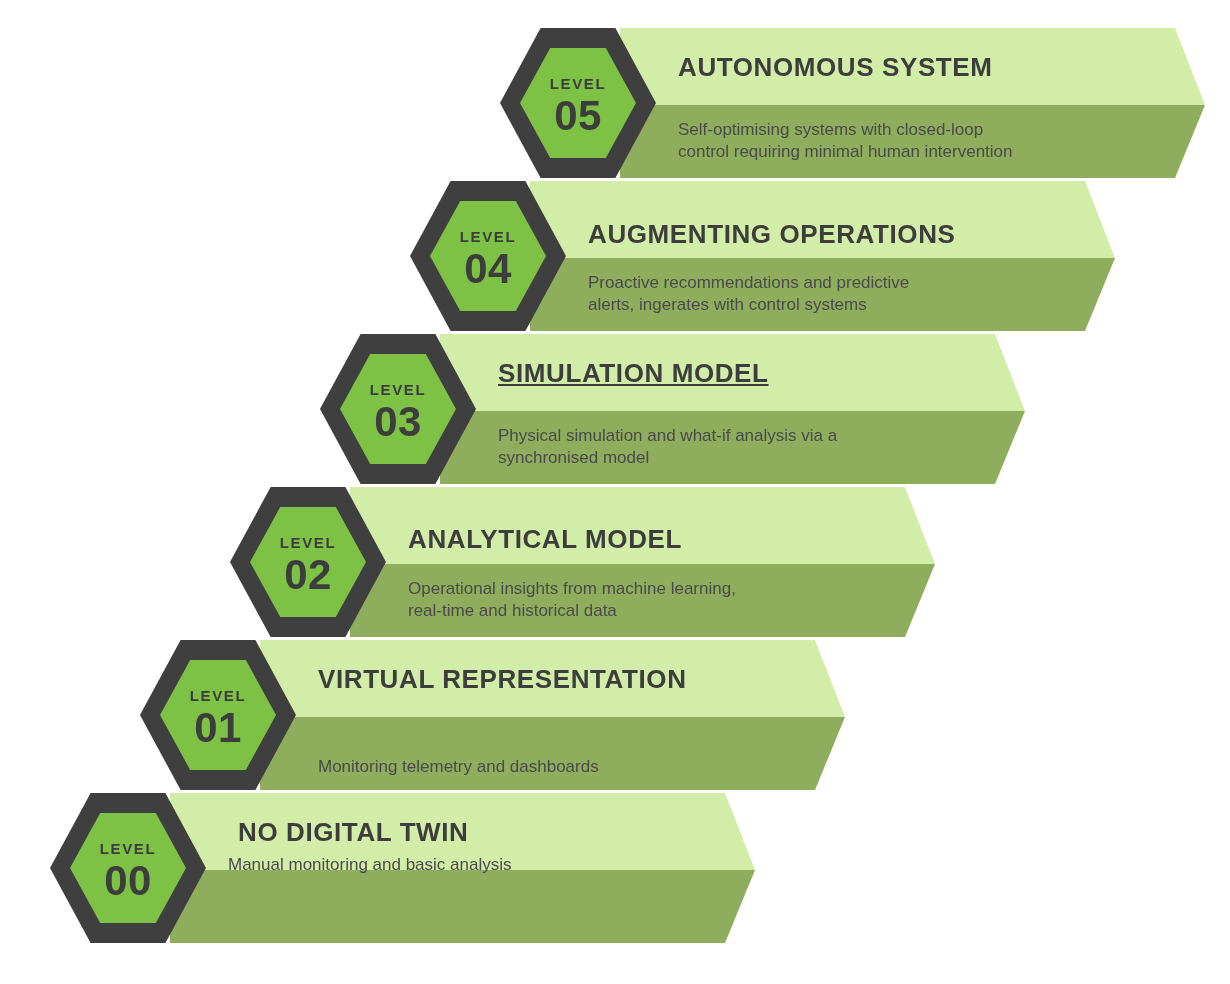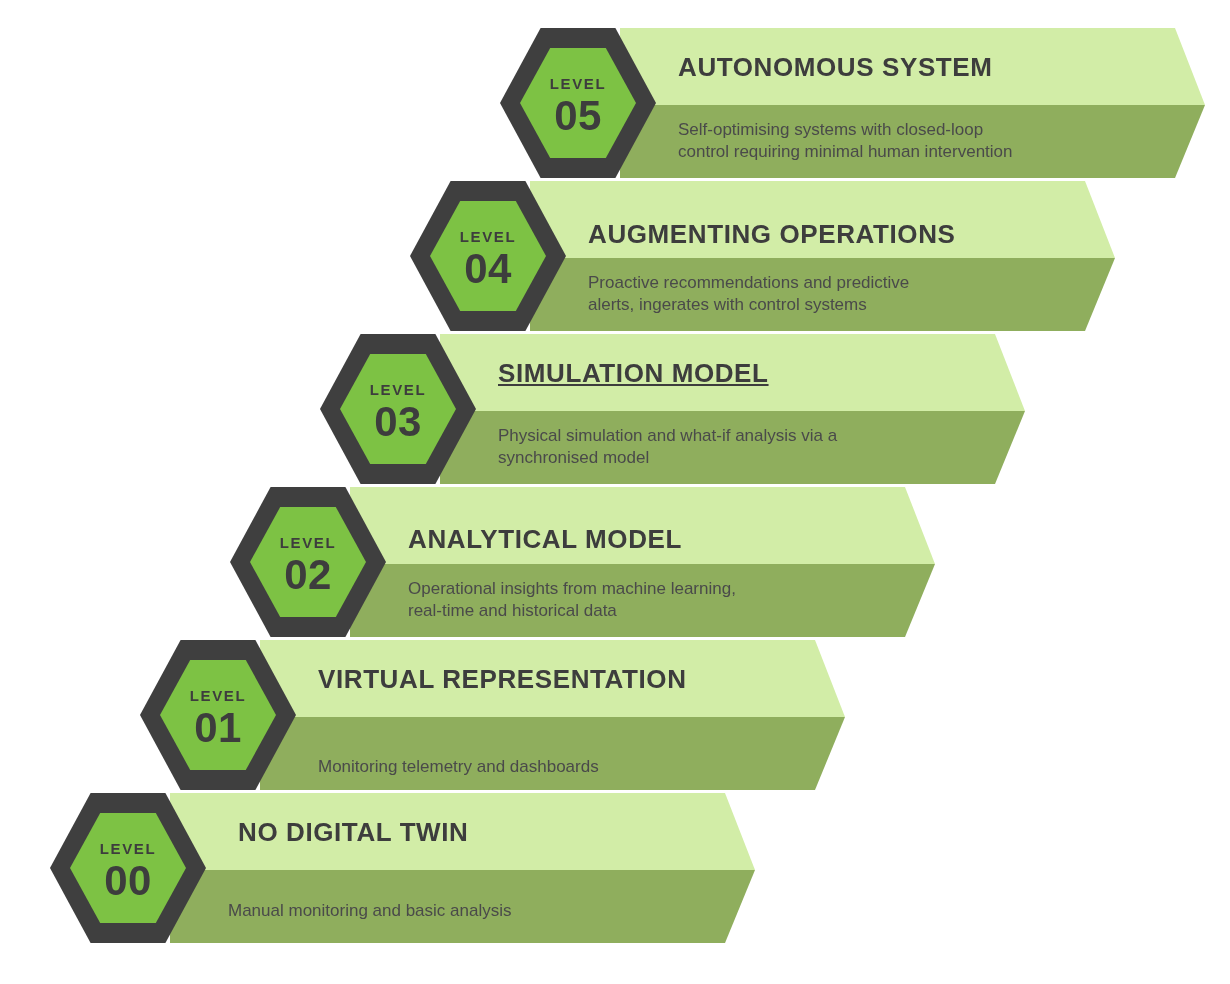--- a/index.html
+++ b/index.html
@@ -121,21 +121,21 @@
       </g>
       <g>
         <polygon points="500.0,103.0 540.6,28.0 615.4,28.0 656.0,103.0 615.4,178.0 540.6,178.0" fill="#3f3f3f"></polygon>
         <polygon points="520.0,103.0 550.2,48.0 605.8,48.0 636.0,103.0 605.8,158.0 550.2,158.0" fill="#7dc244"></polygon>
         <text x="578" y="89" text-anchor="middle" class="hex-level-word">LEVEL</text>
         <text x="578" y="130" text-anchor="middle" class="hex-level-num">05</text>
       </g>
     </svg>
   <div id="labels-layer">
       <div class="row-title" style="left: 238px; top: 819px;">NO DIGITAL TWIN</div>
-      <div class="row-desc" style="left: 228px; top: 900px;">Manual monitoring and basic analysis</div>
+      <div class="row-desc" style="left: 228px; top: 854px;">Manual monitoring and basic analysis</div>
       <div class="row-title" style="left: 318px; top: 666px; text-align: center;">VIRTUAL REPRESENTATION</div>
       <div class="row-desc" style="left: 318px; top: 756px;">Monitoring telemetry and dashboards</div>
       <div class="row-title" style="left: 408px; top: 513px; margin-top: 13px;">ANALYTICAL MODEL</div>
       <div class="row-desc" style="left: 408px; top: 578px;">Operational insights from machine learning,
 real-time and historical data</div>
       <div class="row-title" style="left: 498px; top: 360px; text-decoration: underline;">SIMULATION MODEL</div>
       <div class="row-desc" style="left: 498px; top: 425px;">Physical simulation and what-if analysis via a
 synchronised model</div>
       <div class="row-title" style="left: 588px; top: 207px; margin-top: 14px;">AUGMENTING OPERATIONS</div>
       <div class="row-desc" style="left: 588px; top: 272px;">Proactive recommendations and predictive

